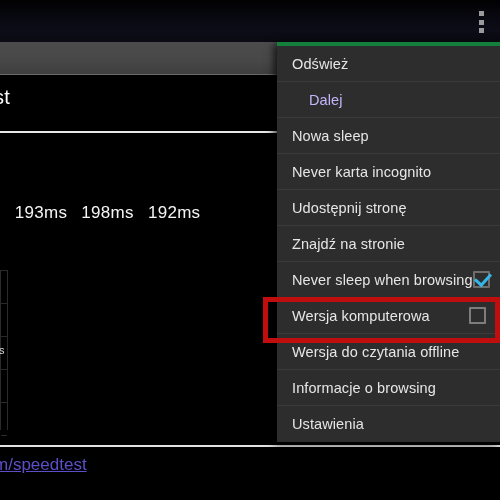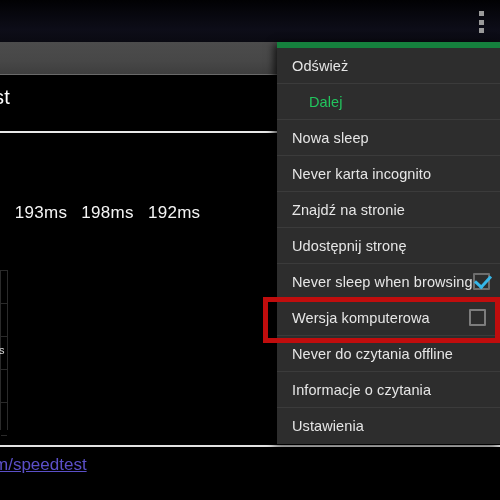--- a/index.html
+++ b/index.html
@@ -123,39 +123,39 @@
     text-decoration: underline;
     white-space: nowrap;
   }
 
   
   .menu {
     position: absolute;
     left: 277px; top: 42px;
     width: 223px;
     background: #2d2d2d;
-    border-top: 6px solid #15803d;
+    border-top: 4px solid #15803d;
     box-shadow: -3px 2px 8px rgba(0,0,0,.75);
     z-index: 20;
   }
   .menu-item {
     position: relative;
     height: 36px;
     display: flex;
     align-items: center;
     padding: 0 14px 0 15px;
     box-sizing: border-box;
     border-bottom: 1px solid #3b3b3b;
     color: #e6e6e6;
     font-size: 14.5px;
     letter-spacing: .1px;
     white-space: nowrap;
   }
   .menu-item:last-child { border-bottom: none; }
-  .menu-item.disabled { color: #22c55e; padding-left: 32px; }
+  .menu-item.disabled { color: #c4b5fd; padding-left: 32px; }
   .menu-item .mi-label { flex: 1 1 auto; }
 
   
   .cb {
     flex: 0 0 auto;
     width: 17px; height: 17px;
     box-sizing: border-box;
     border: 2px solid #7d7d7d;
     border-radius: 1px;
     position: relative;
@@ -234,43 +234,43 @@
 
     <div class="menu-item">
       <span class="mi-label">Nowa sleep</span>
     </div>
 
     <div class="menu-item">
       <span class="mi-label">Never karta incognito</span>
     </div>
 
     <div class="menu-item">
+      <span class="mi-label">Udostępnij stronę</span>
+    </div>
+
+    <div class="menu-item">
       <span class="mi-label">Znajdź na stronie</span>
-    </div>
-
-    <div class="menu-item">
-      <span class="mi-label">Udostępnij stronę</span>
     </div>
 
     <div class="menu-item">
       <span class="mi-label">Never sleep when browsing</span>
       <span class="cb checked"></span>
     </div>
 
     <div class="menu-item">
       <span class="mi-label">Wersja komputerowa</span>
       <span class="cb"></span>
     </div>
 
     <div class="menu-item">
-      <span class="mi-label">Never do czytania offline</span>
-    </div>
-
-    <div class="menu-item">
-      <span class="mi-label">Informacje o czytania</span>
+      <span class="mi-label">Wersja do czytania offline</span>
+    </div>
+
+    <div class="menu-item">
+      <span class="mi-label">Informacje o browsing</span>
     </div>
 
     <div class="menu-item">
       <span class="mi-label">Ustawienia</span>
     </div>
 
   </div>
 
   <div class="redbox"></div>
 

